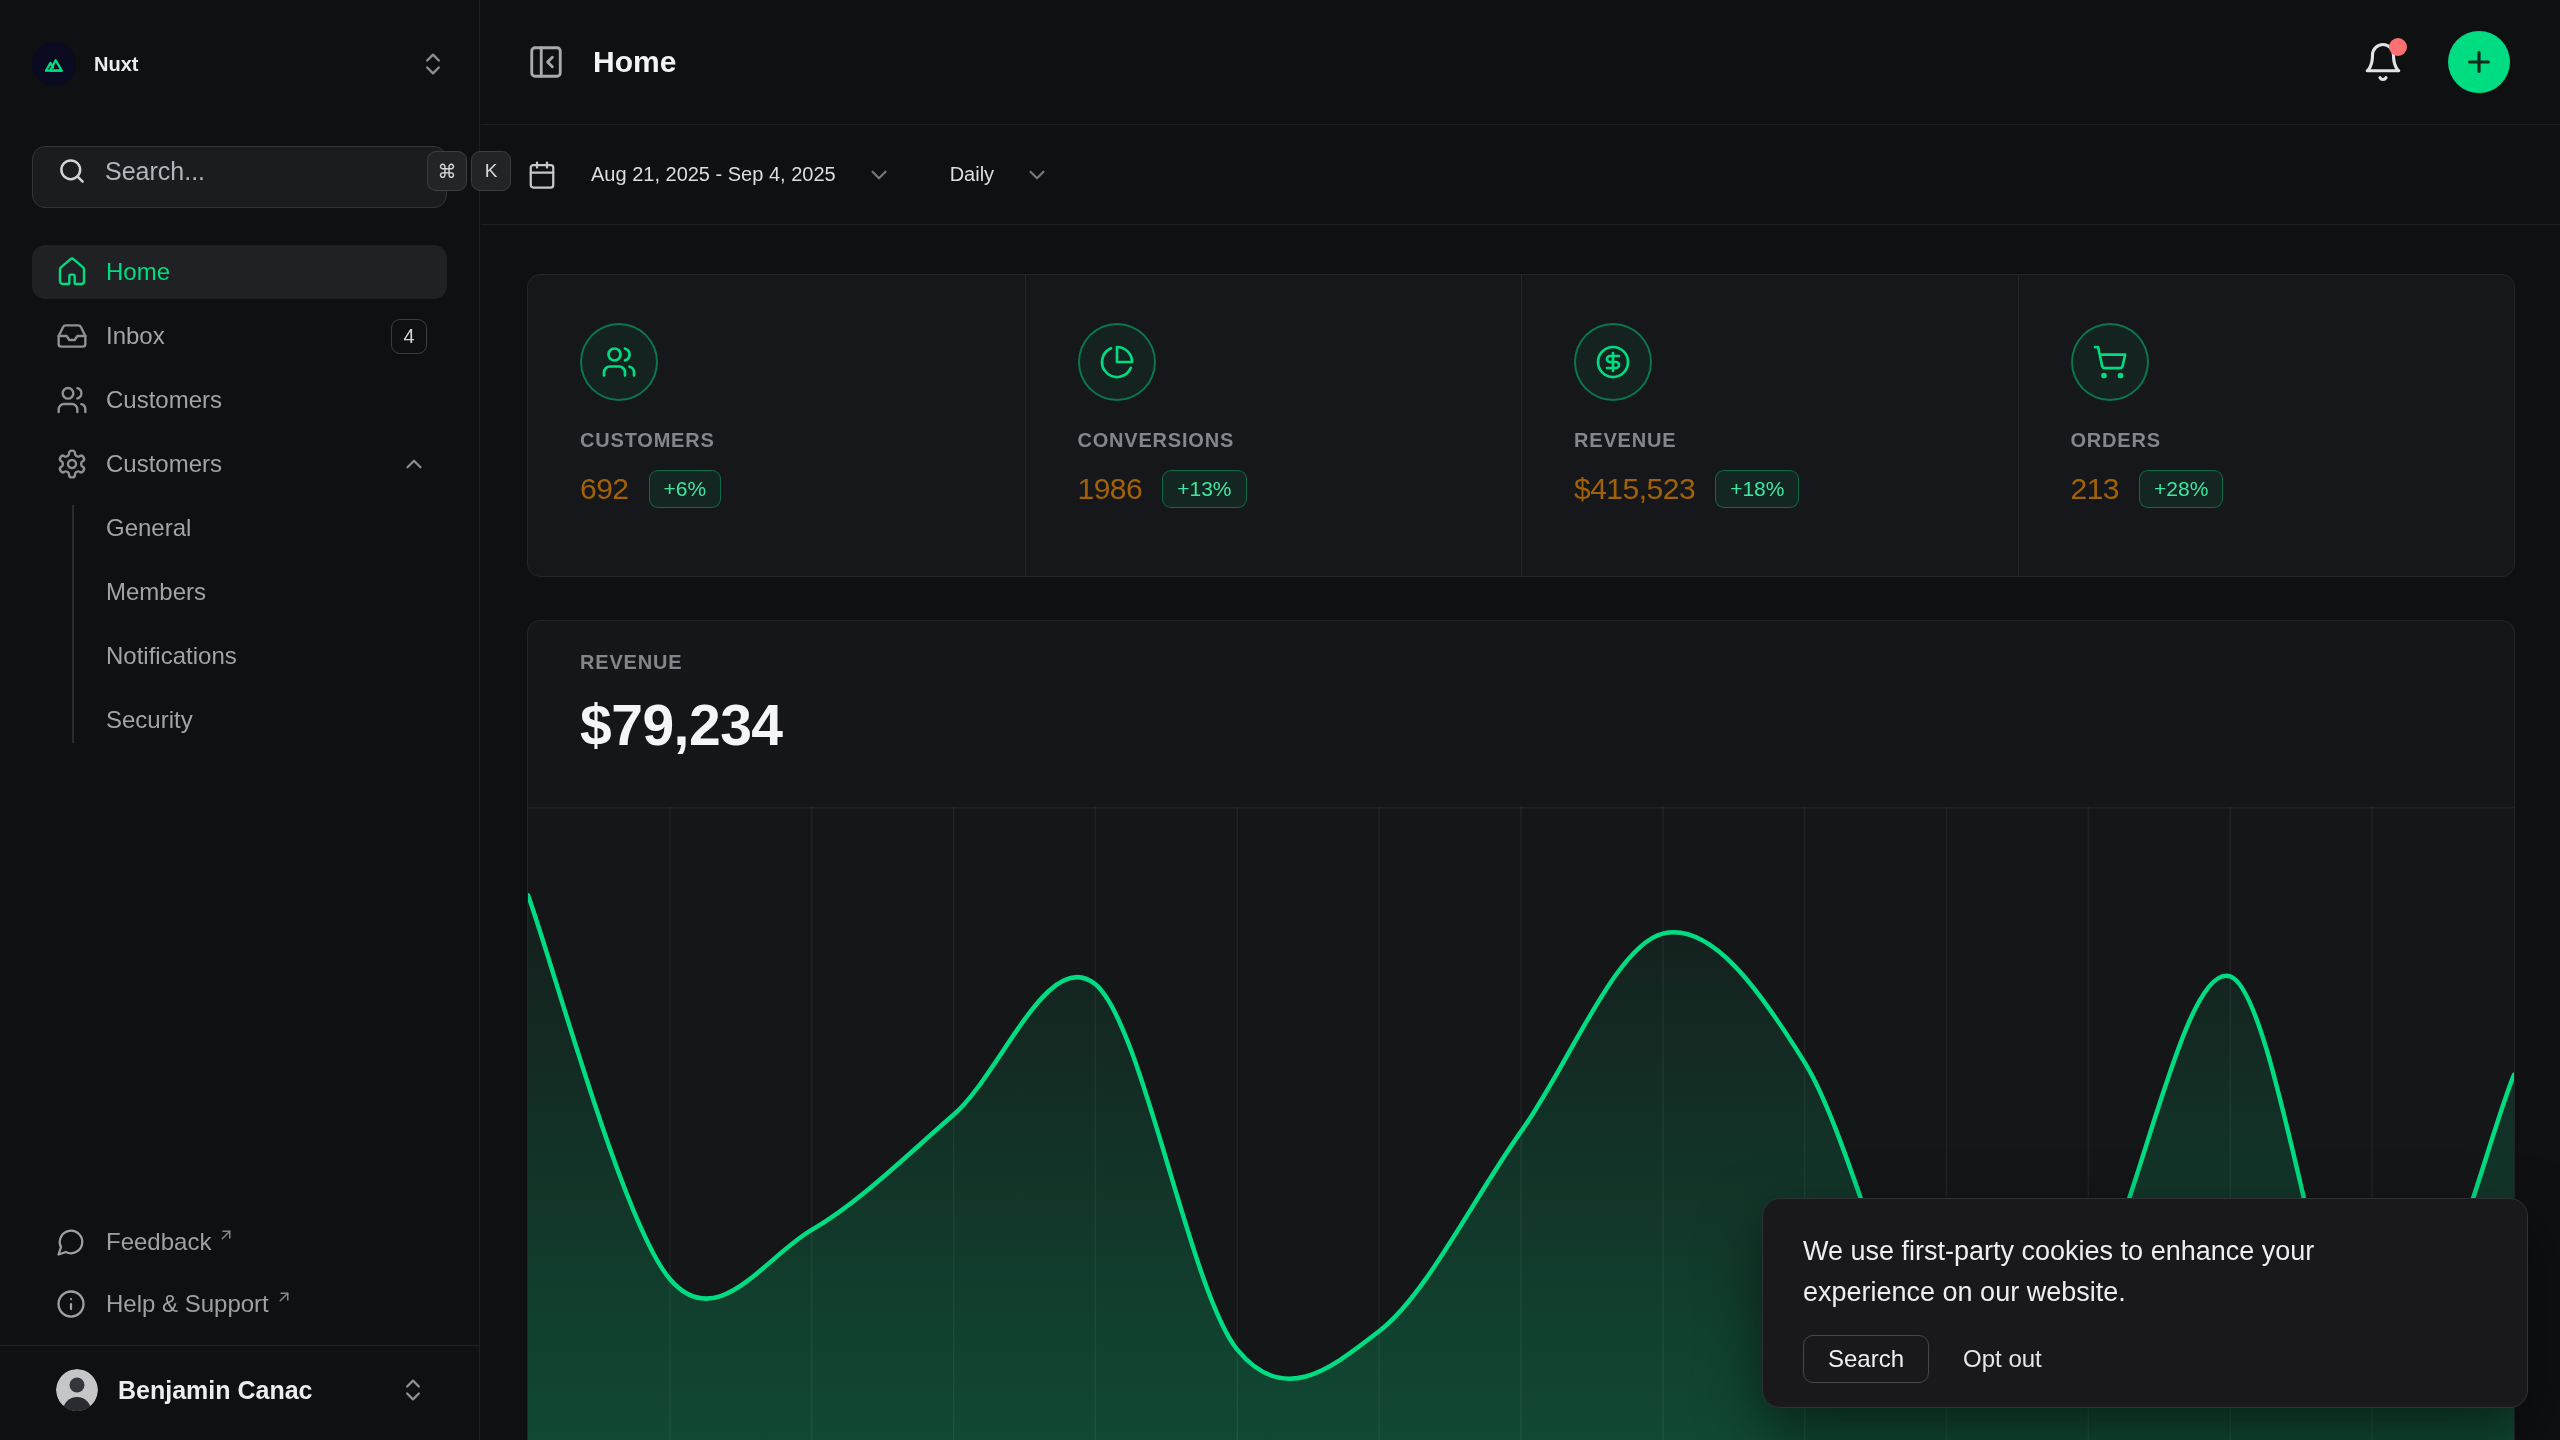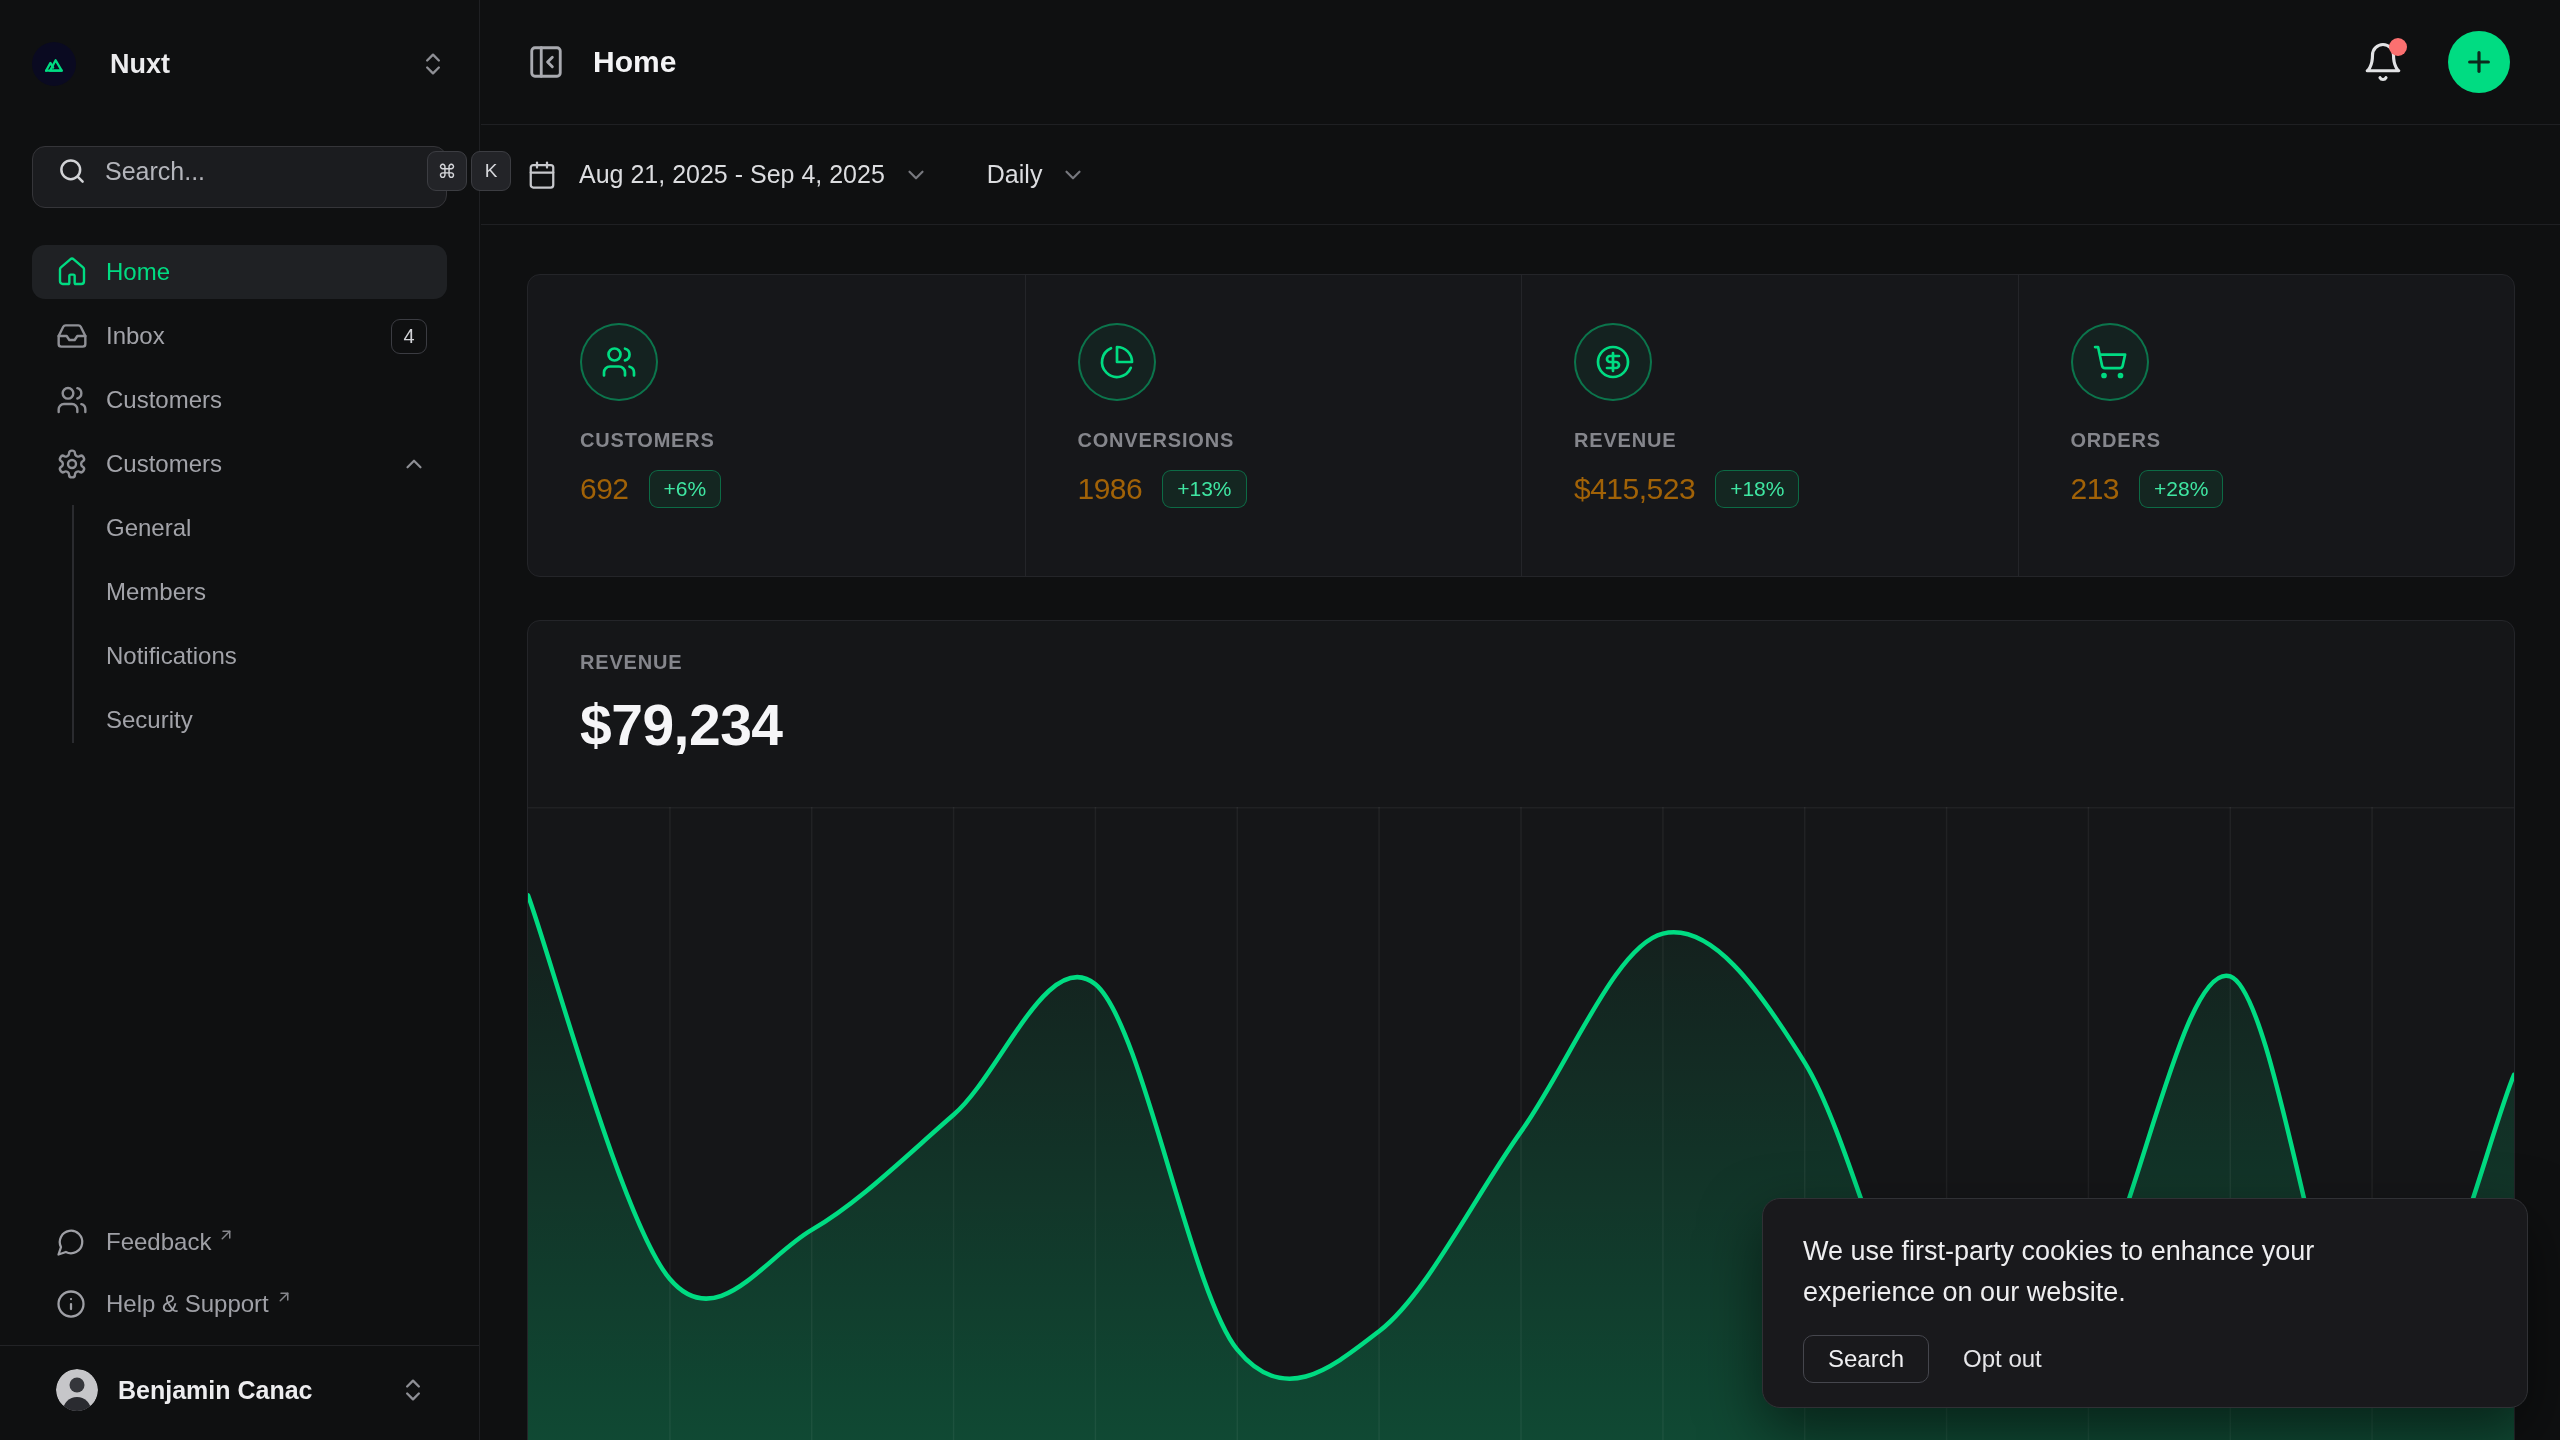--- a/index.html
+++ b/index.html
@@ -22,21 +22,21 @@
   .brand-row {
     margin-top:38px; height:52px;
     display:flex; align-items:center;
   }
   .brand-logo {
     width:44px; height:44px; border-radius:50%;
     background:#0a0a21;
     display:flex; align-items:center; justify-content:center;
     flex:0 0 auto;
   }
-  .brand-name { margin-left:34px; font-size:27px; font-weight:600; color:#ececee; }
+  .brand-name { margin-left:18px; font-size:20px; font-weight:600; color:#ececee; }
   .row-right { margin-left:auto; color:#8e8f95; display:flex; align-items:center; }
 
   .search-box {
     margin-top:56px; height:62px;
     background:#1b1c1f; border:1px solid #353539; border-radius:13px;
     display:flex; align-items:center;
     padding:0 14px 12px 24px;
   }
   .search-box .mag { color:#d2d3d6; }
   .search-input {
@@ -121,21 +121,21 @@
     background:#00dc82; color:#0d2a1d; border:none; cursor:pointer;
     display:flex; align-items:center; justify-content:center;
   }
 
   .datebar {
     height:100px; border-bottom:1px solid #1f2023;
     display:flex; align-items:center; padding:0 46px; gap:58px;
   }
   .date-btn, .gran-btn {
     display:flex; align-items:center; cursor:pointer;
-    color:#dcdde0; font-size:25px; font-weight:500;
+    color:#dcdde0; font-size:20px; font-weight:500;gap:12px;
   }
   .date-btn .icon { width:30px; height:30px; color:#c7c8cc; margin-right:22px; }
   .chev { width:26px; height:26px; color:#77787e; margin-left:18px; }
 
   .content { padding:49px 45px 0 46px; }
 
   
   .stats {
     height:303px; background:#16171a;
     border:1px solid #242529; border-radius:13px;

